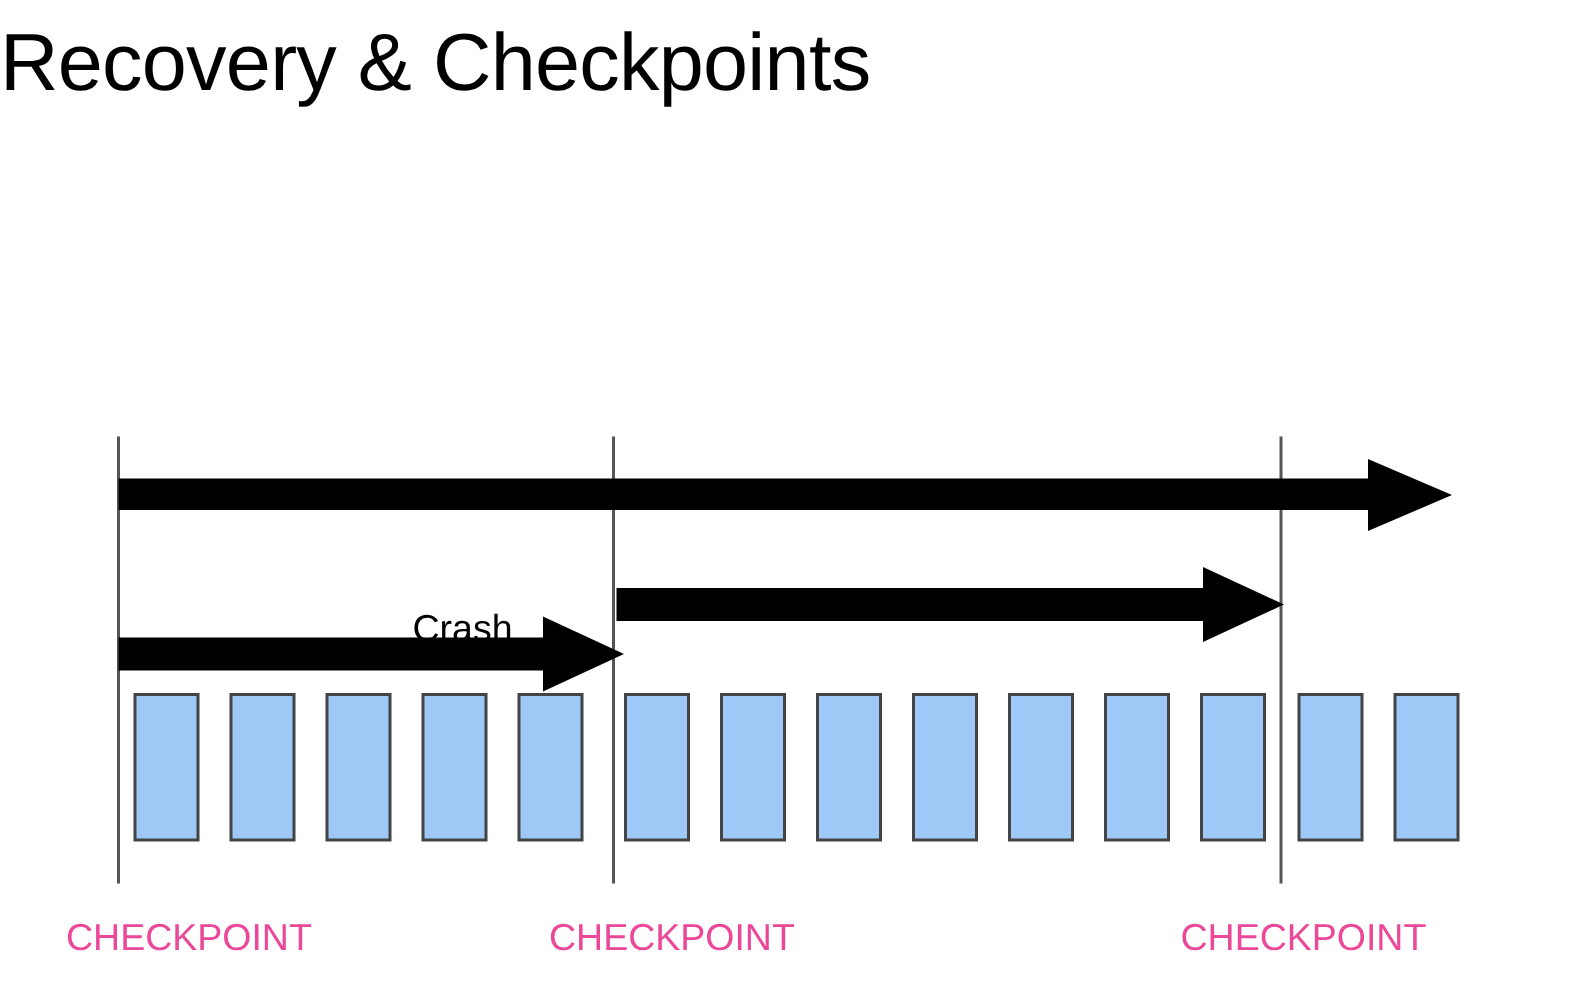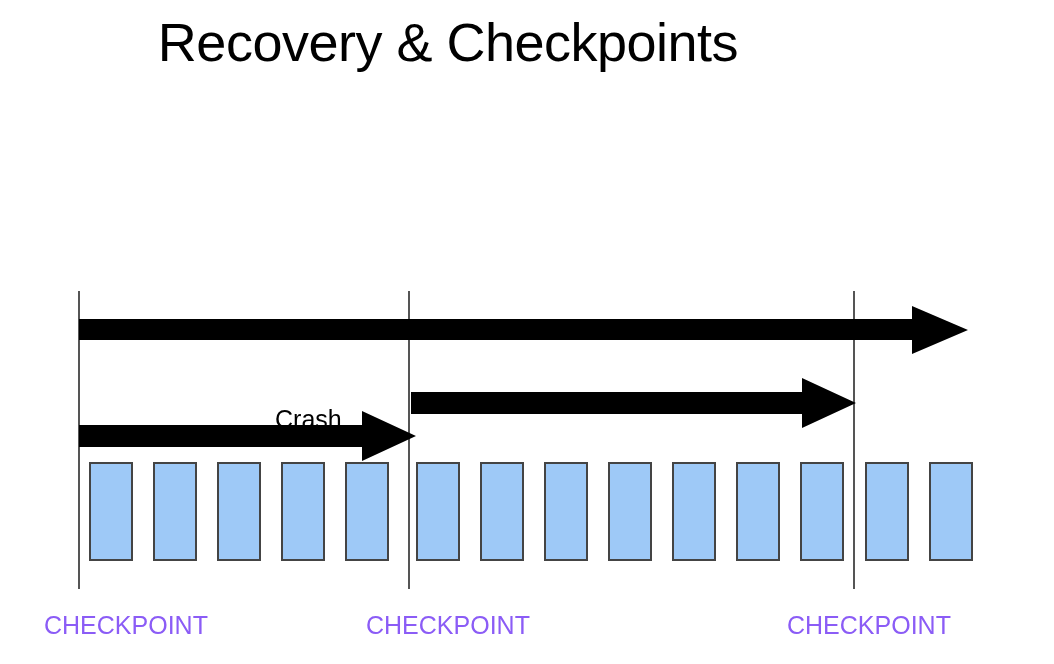--- a/index.html
+++ b/index.html
@@ -20,41 +20,40 @@
     left: 0; top: 0;
     width: 1054px;
     height: 664px;
     background: #ffffff;
   }
   #slide-title {
     position: absolute;
     left: 0;
     top: 6px;
     width: 896px;
-    text-align: center;
     font-size: 54px;
     font-weight: normal;
     line-height: 72px;
     letter-spacing: -0.5px;
     color: #000000;
     white-space: nowrap;
   }
   #diagram {
     position: absolute;
     left: 0; top: 0;
     width: 1054px;
     height: 664px;
   }
   .cp-label {
     position: absolute;
     top: 610px;
     font-size: 25px;
     line-height: 30px;
     white-space: nowrap;
-    color: #8b5cf6;
+    color: #ec4899;
   }
   #crash-label {
     position: absolute;
     left: 275px;
     top: 375px;
     font-size: 25px;
     line-height: 30px;
     white-space: nowrap;
     color: #000000;
     margin-top: 29px;

